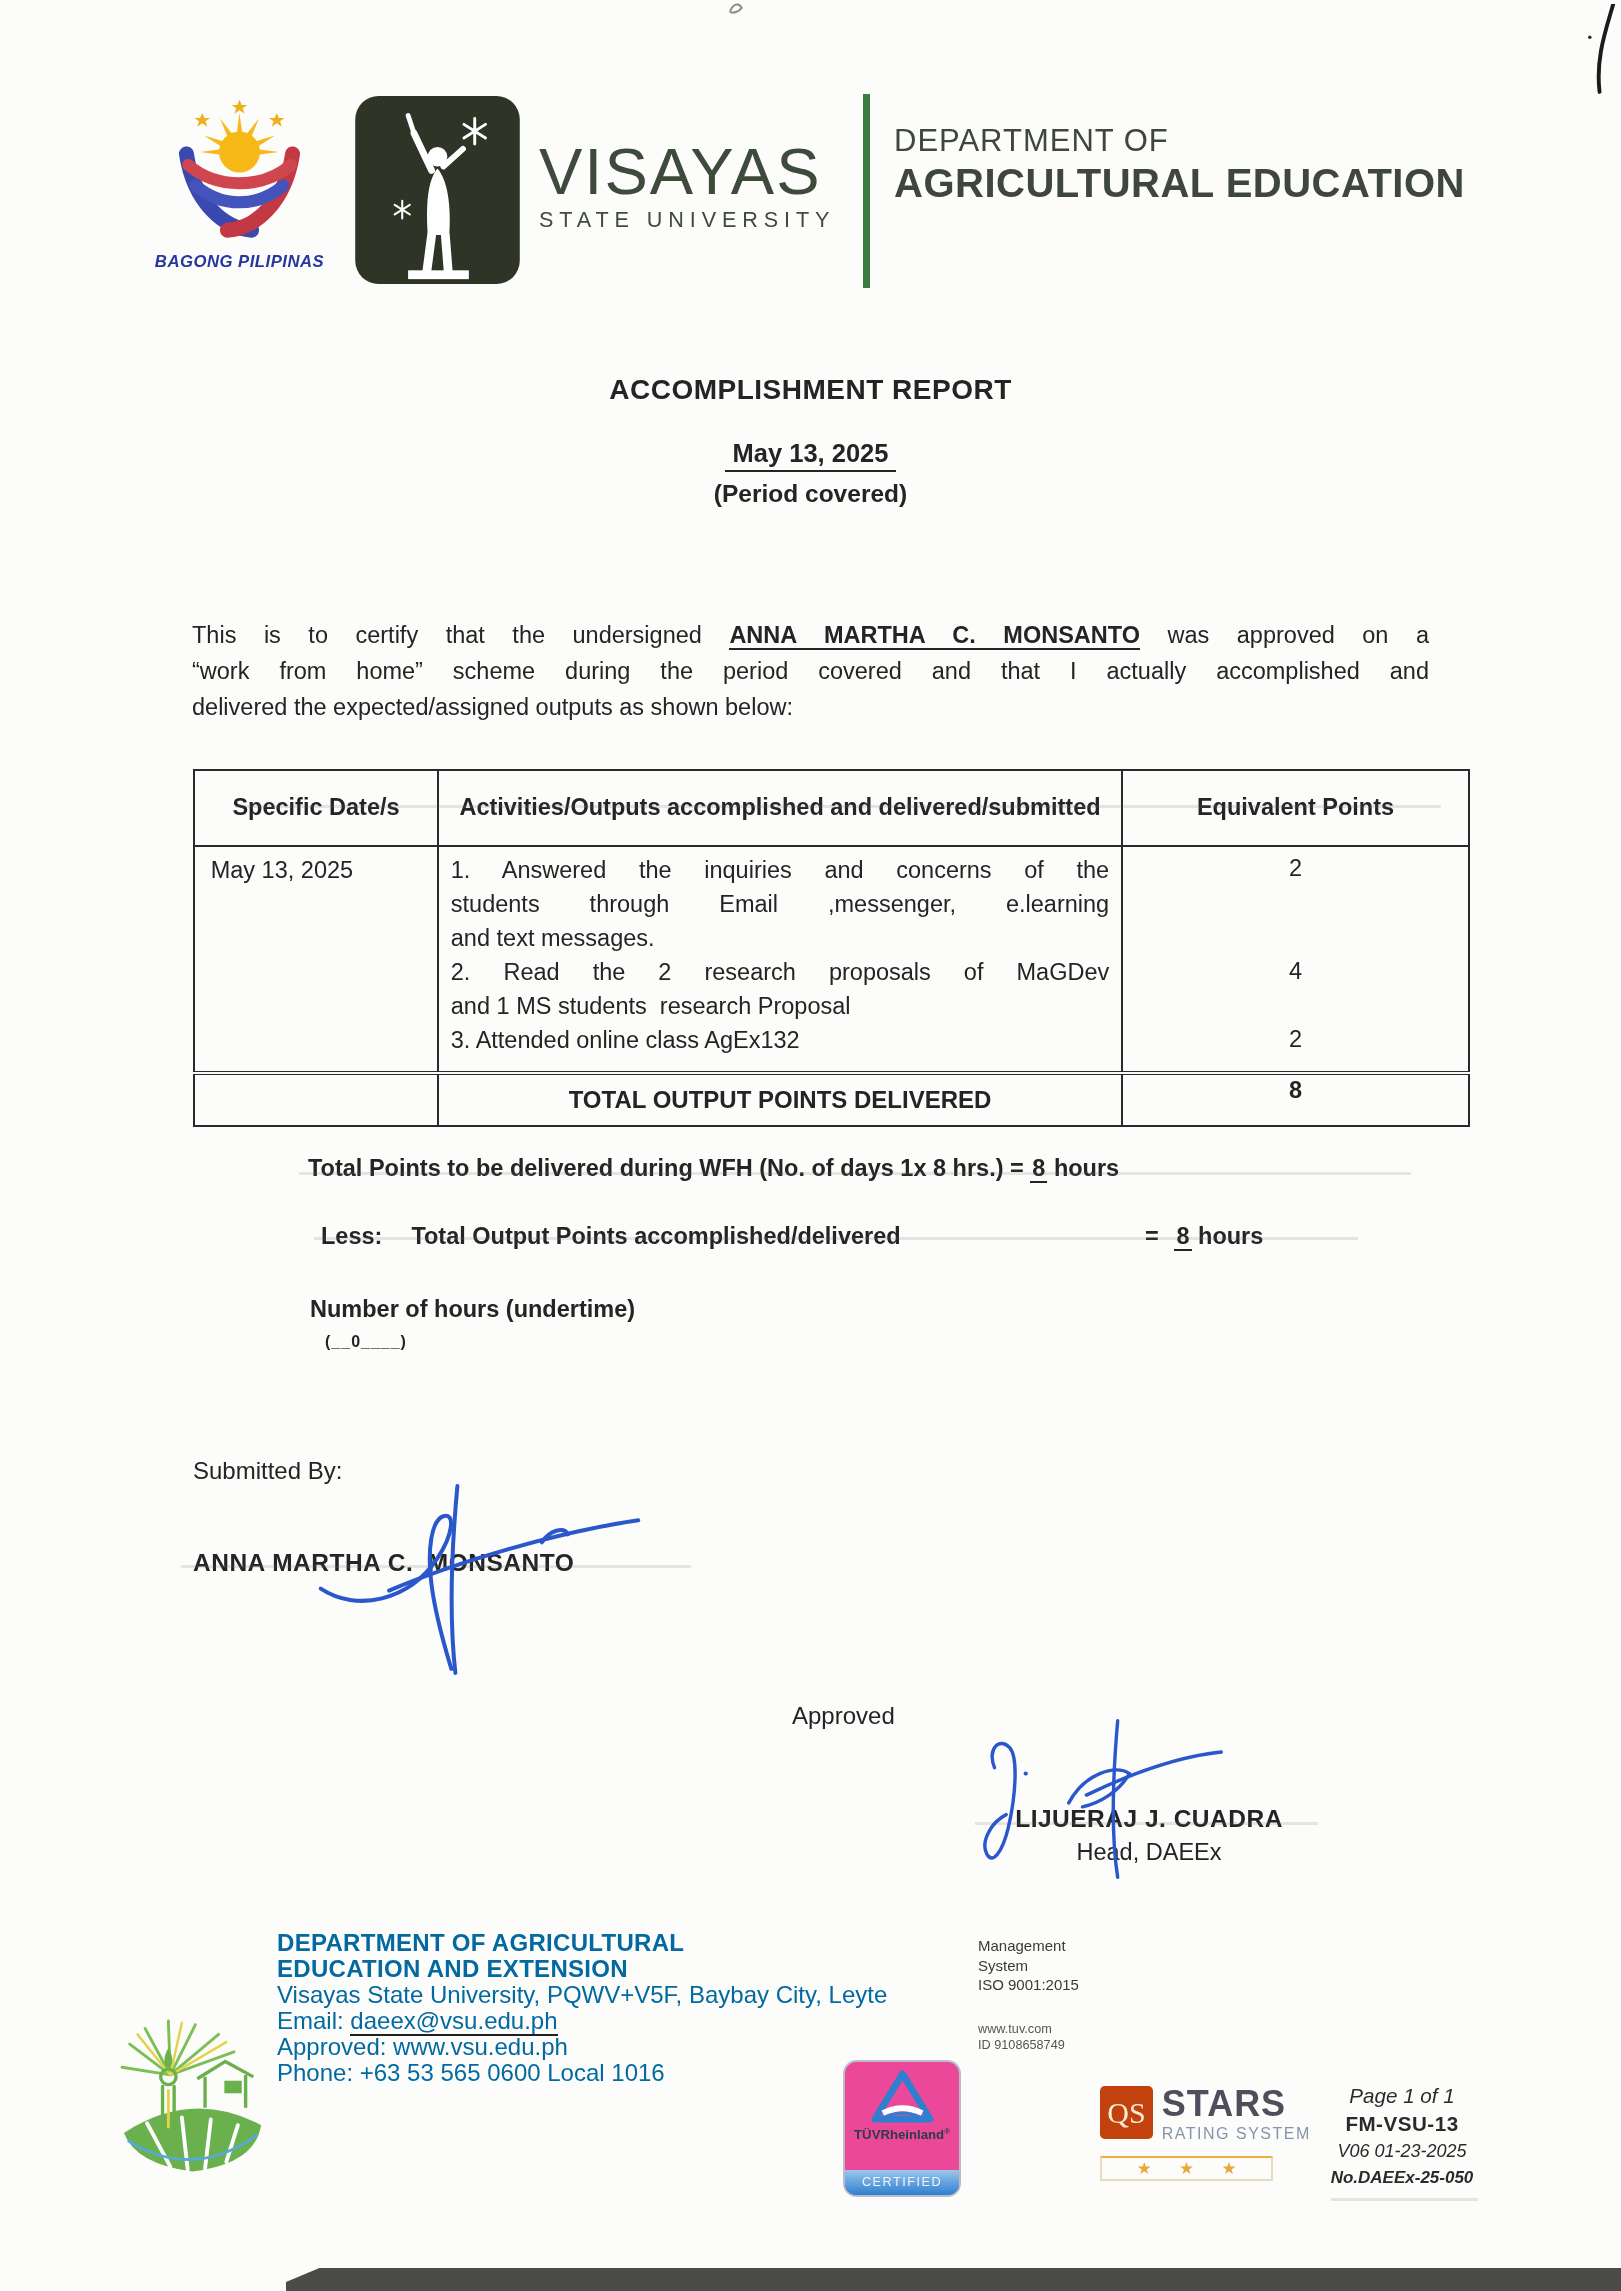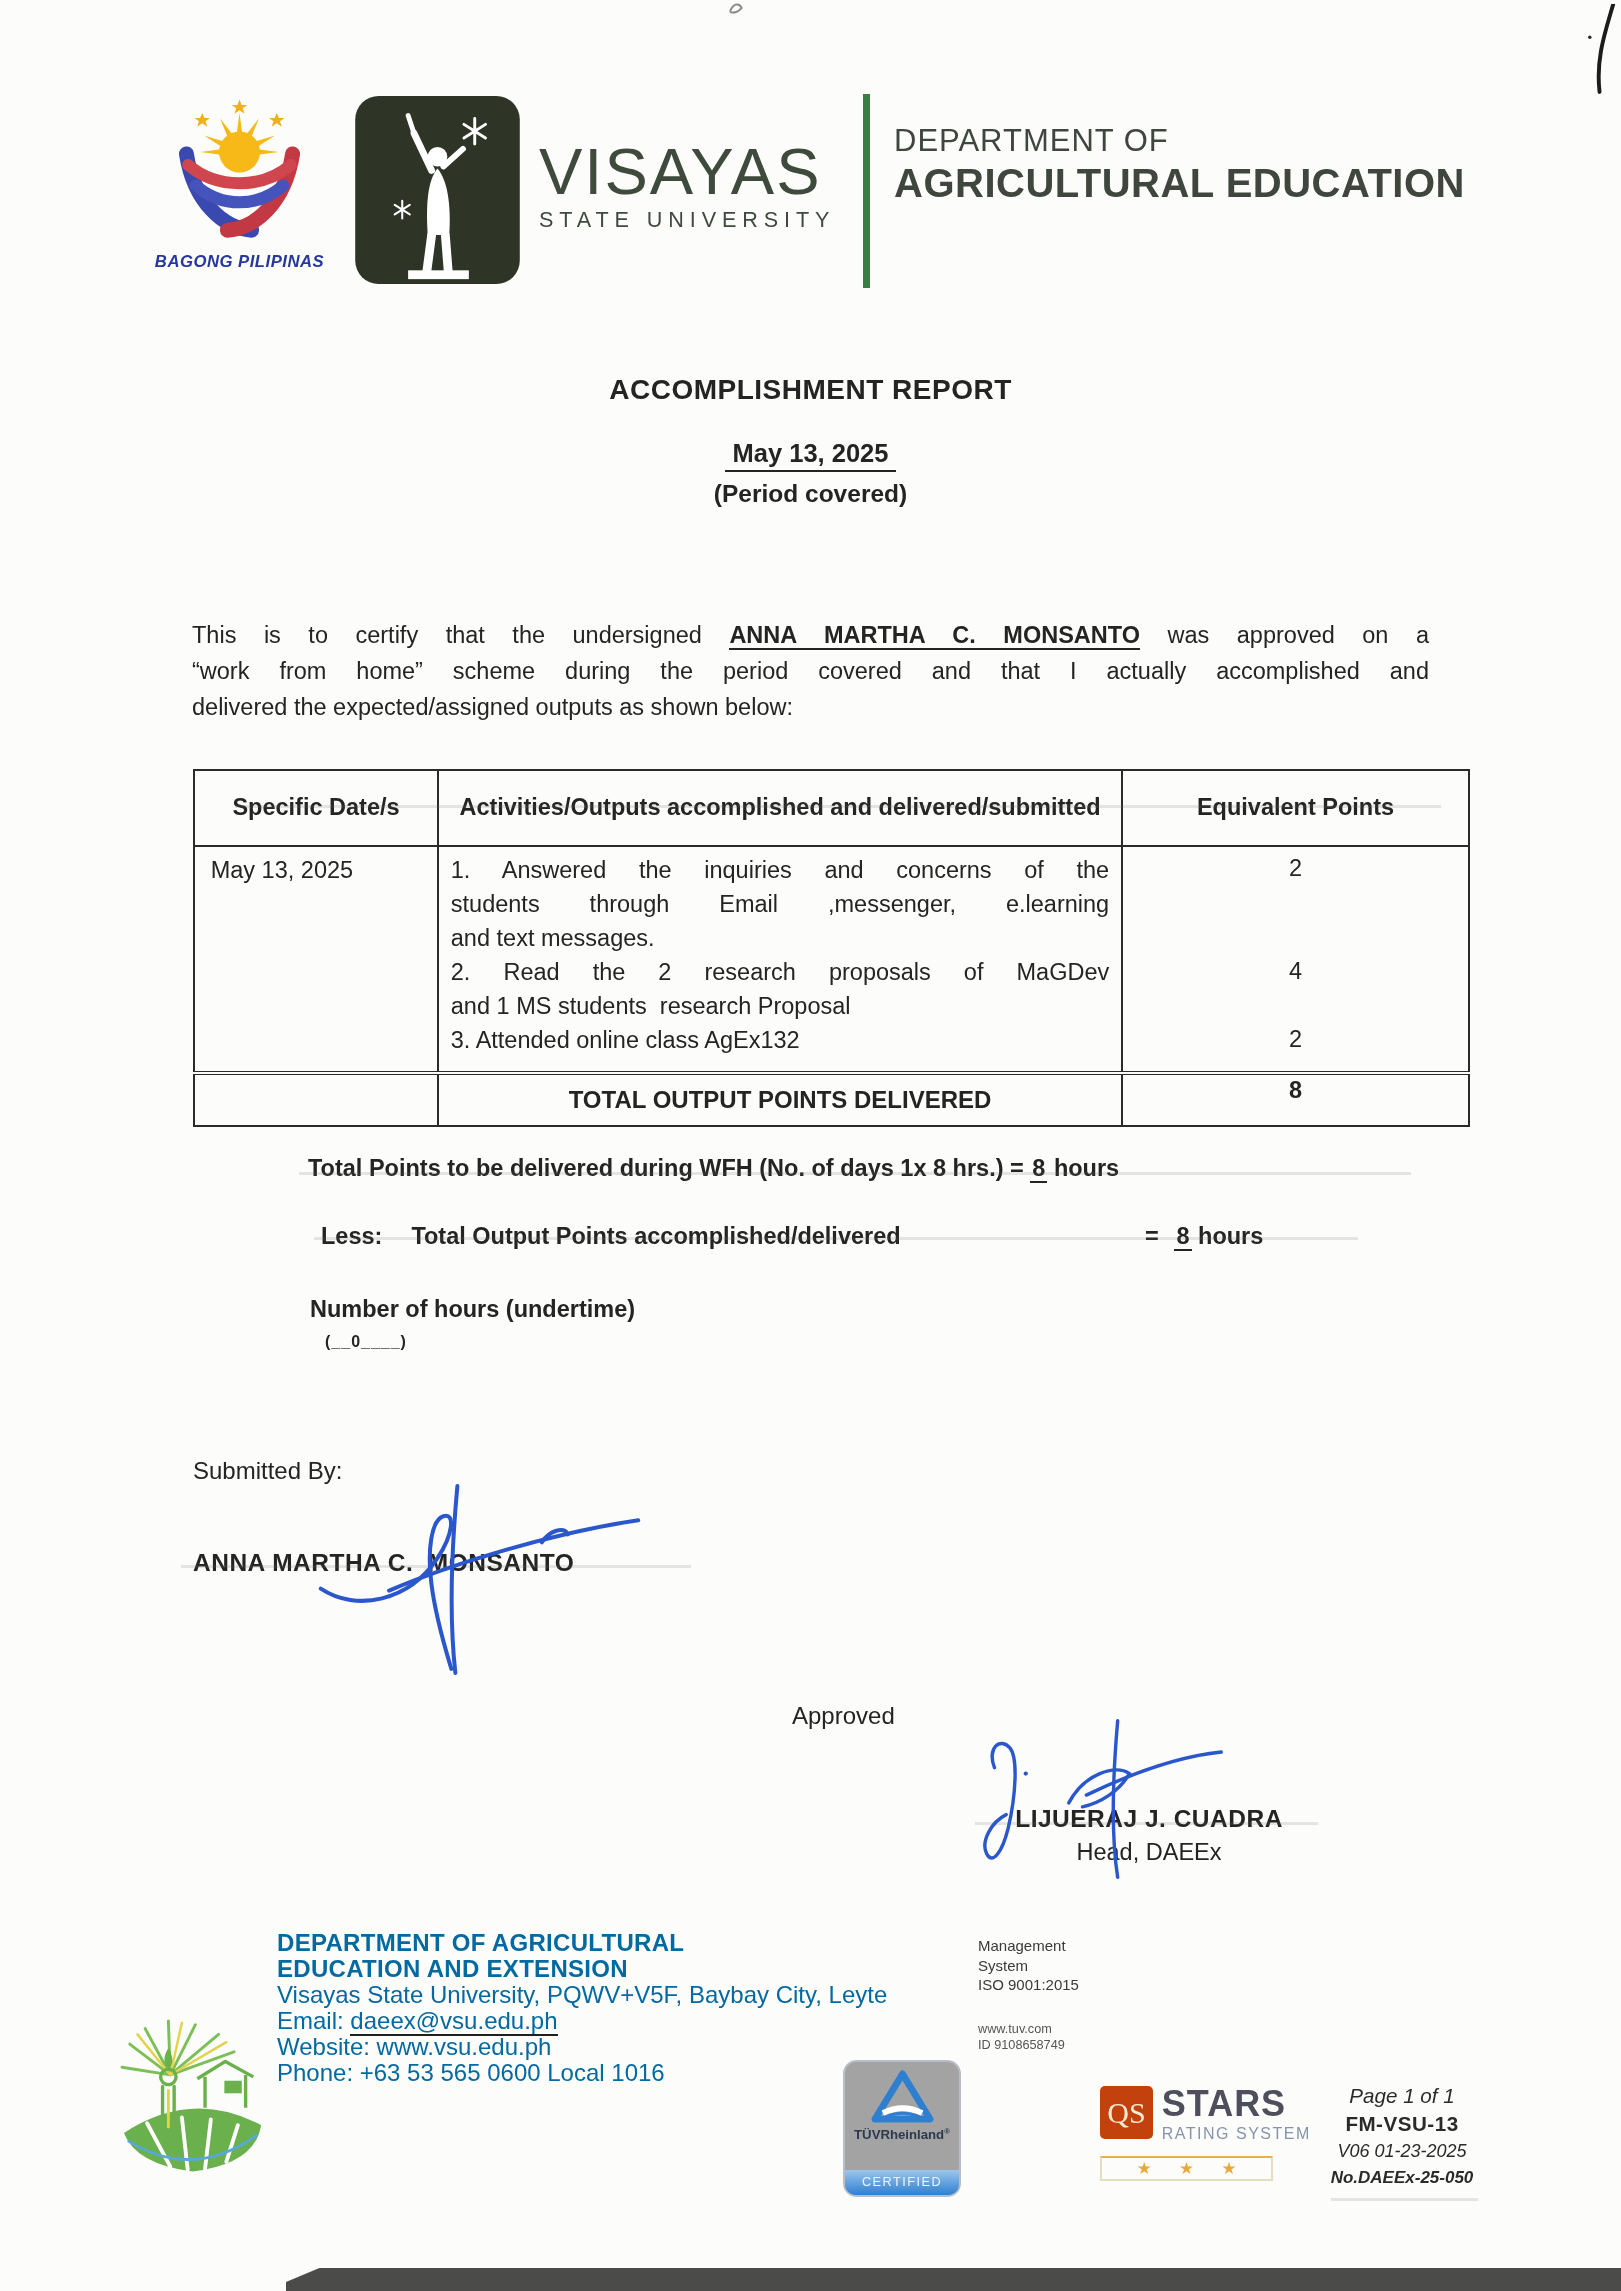--- a/index.html
+++ b/index.html
@@ -68,21 +68,21 @@
   .sig-approver{position:absolute;left:961px;top:1711px;width:284px;height:176px;z-index:3;}
   .approver-block{position:absolute;left:980px;top:1805px;width:338px;text-align:center;}
   .approver-name{font-size:24.5px;font-weight:700;letter-spacing:0.5px;}
   .approver-title{font-size:23.5px;margin-top:5.9px;}
 
   
   .f-logo{position:absolute;left:110px;top:2017px;width:165px;height:169px;}
   .f-dept{position:absolute;left:277px;top:1930px;font-size:24px;line-height:26px;color:#0369a1;}
   .f-dept .fb{font-weight:700;letter-spacing:0.3px;}
   .f-email{border-bottom:2px solid #1f1f1f;}
-  .f-tuv-badge{position:absolute;left:843px;top:2060px;width:118px;height:137px;background:#a3a3a3;
+  .f-tuv-badge{position:absolute;left:843px;top:2060px;width:118px;height:137px;background:#ec4899;
                border:2px solid #b9bec6;border-radius:13.7px;text-align:center;box-sizing:border-box;}
   .f-tuv-badge svg{margin-top:7.8px;}
   .tuv-brand{font-size:13.2px;font-weight:700;color:#2c3a4e;margin-top:0;}
   .tuv-reg{font-size:7.8px;vertical-align:super;}
   .tuv-band{position:absolute;bottom:0;left:0;width:100%;height:25.5px;line-height:25.5px;
             background:linear-gradient(#9cc6ec,#2f7fd0);color:#eef5fc;font-size:12.7px;letter-spacing:1.5px;
             border-radius:0 0 10.8px 10.8px;}
   .f-tuv-text{position:absolute;left:978px;top:1936px;font-size:15px;color:#3a3a3a;line-height:19.6px;}
   .tuv-small{font-size:12.7px;color:#555;line-height:15.7px;}
   .tuv-small-wrap{margin-top:27.4px;}
@@ -286,21 +286,21 @@
     <circle cx="60" cy="62" r="8" fill="none" stroke="#6ab04c" stroke-width="3.5"></circle>
     <path d="M54,72 L54,116 M66,72 L66,116" stroke="#6ab04c" stroke-width="3.5" stroke-linecap="round"></path>
     <path d="M60,76 L60,114" stroke="#e3d34b" stroke-width="3" stroke-linecap="round"></path>
   </svg>
 
   <div class="f-dept">
     <div class="fb">DEPARTMENT OF AGRICULTURAL</div>
     <div class="fb">EDUCATION AND EXTENSION</div>
     <div>Visayas State University, PQWV+V5F, Baybay City, Leyte</div>
     <div><span>Email: </span><span class="f-email">daeex@vsu.edu.ph</span></div>
-    <div><span>Website: </span><span>www.vsu.edu.ph</span></div>
+    <div><span>Approved: </span><span>www.vsu.edu.ph</span></div>
     <div>Phone: +63 53 565 0600 Local 1016</div>
   </div>
 
   <div class="f-tuv-badge">
     <svg width="63" height="53" viewBox="0 0 64 54">
       <polygon points="32,4 60,50 4,50" fill="none" stroke="#2f7fd0" stroke-width="7" stroke-linejoin="round"></polygon>
       <path d="M12,44 Q32,34 52,44" stroke="#ffffff" stroke-width="6" fill="none"></path>
       <path d="M14,48 Q32,40 50,48" stroke="#2f7fd0" stroke-width="3" fill="none"></path>
     </svg>
     <div class="tuv-brand"><span>TÜVRheinland</span><span class="tuv-reg">®</span></div>

